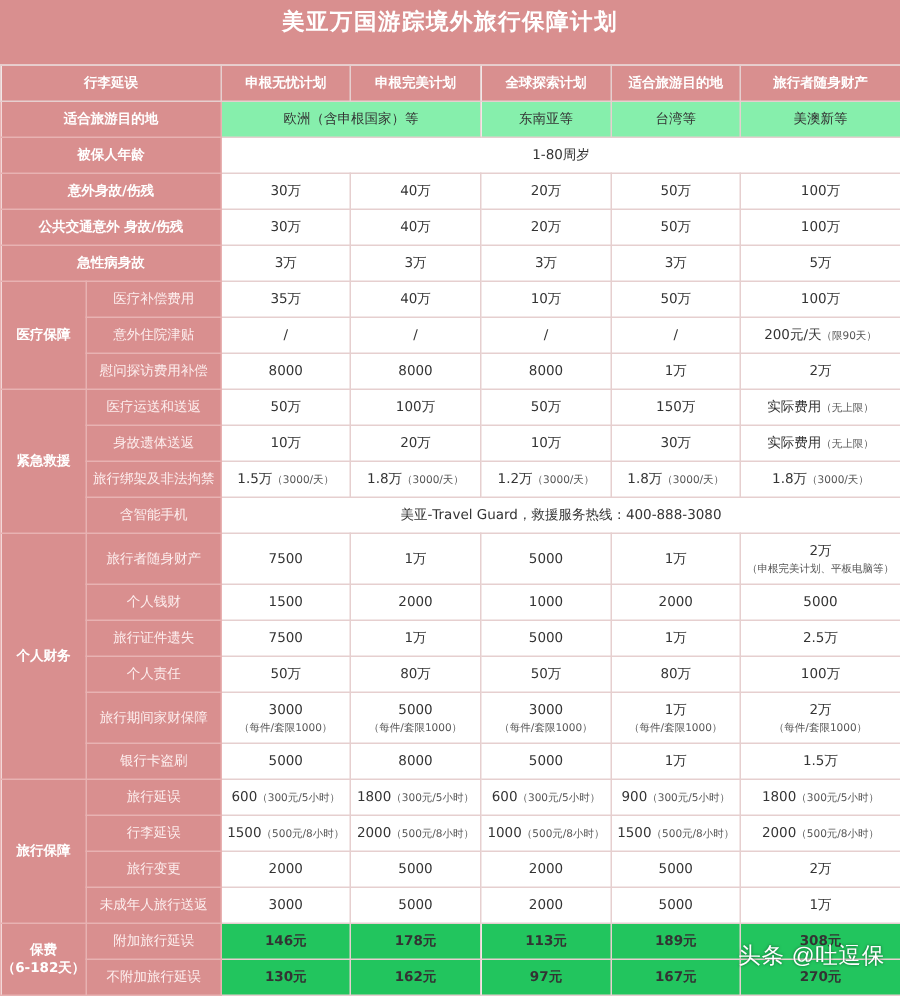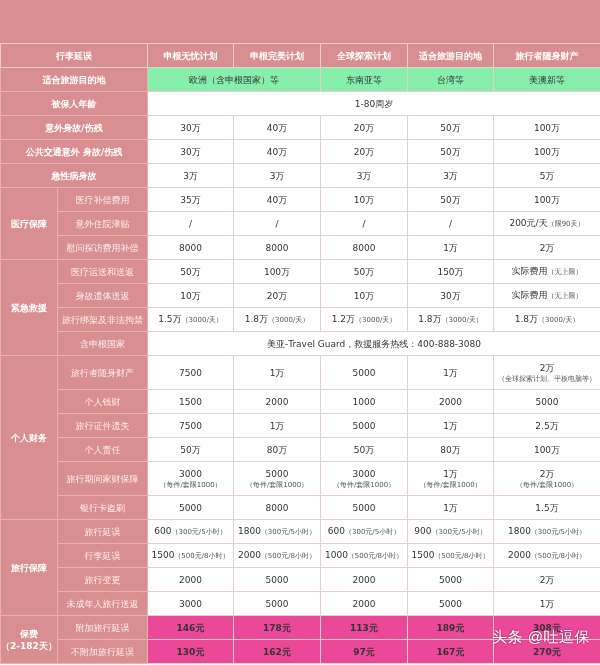--- a/index.html
+++ b/index.html
@@ -51,35 +51,36 @@
   td.grp {
     background: #d98f8f; color: #fff; font-weight: bold; font-size: 9px;
     border-color: #e8b2b2 !important; white-space: normal !important;
   }
   td.sub {
     background: #d98f8f; color: #fdeeee; font-size: 8.5px;
     border-color: #e8b2b2 !important;
   }
   td.dest { background: #86efac; font-weight: normal; font-size: 9px; color: #333; }
   td.val { background: #fff; color: #333; }
-  td.price { background: #ec4899; font-weight: bold; color: #333; margin-left: 24px; }
+  td.price { background: #22c55e; font-weight: bold; color: #333; margin-left: 24px; }
   .small { font-size: 7px; color: #555; }
   .note { display: block; font-size: 7px; color: #555; line-height: 10px; }
   .watermark {
     position: absolute; right: 10px; bottom: 18px;
     font-size: 15px; color: #ffffff; letter-spacing: 0.5px;
     text-shadow: 0 0 2px rgba(0,0,0,0.55);
     font-family: Liberation Sans, sans-serif;
   }
 </style>
 </head>
 <body>
 
 <div class="page">
   <div class="title-bar">
+    <div class="title">美亚万国游踪境外旅行保障计划</div>
   </div>
 
   <table class="plan">
     <colgroup>
       <col style="width:57px">
         <col style="width:90px">
       <col style="width:86px">
         <col style="width:87px">
         <col style="width:87px">
         <col style="width:86px">
@@ -179,32 +180,32 @@
       </tr>
       <tr>
         <td class="sub">旅行绑架及非法拘禁</td>
         <td class="val"><span>1.5万</span><span class="small">（3000/天）</span></td>
         <td class="val"><span>1.8万</span><span class="small">（3000/天）</span></td>
         <td class="val"><span>1.2万</span><span class="small">（3000/天）</span></td>
         <td class="val"><span>1.8万</span><span class="small">（3000/天）</span></td>
         <td class="val"><span>1.8万</span><span class="small">（3000/天）</span></td>
       </tr>
       <tr>
-        <td class="sub">含申根国家</td>
+        <td class="sub">含智能手机</td>
         <td colspan="5" class="val">美亚-Travel Guard，救援服务热线：400-888-3080</td>
       </tr>
 
       <tr class="tall">
         <td rowspan="6" class="grp">个人财务</td>
         <td class="sub">旅行者随身财产</td>
         <td class="val">7500</td>
         <td class="val">1万</td>
         <td class="val">5000</td>
         <td class="val">1万</td>
-        <td class="val"><span>2万</span><span class="note">（全球探索计划、平板电脑等）</span></td>
+        <td class="val"><span>2万</span><span class="note">（申根完美计划、平板电脑等）</span></td>
       </tr>
       <tr>
         <td class="sub">个人钱财</td>
         <td class="val">1500</td>
         <td class="val">2000</td>
         <td class="val">1000</td>
         <td class="val">2000</td>
         <td class="val">5000</td>
       </tr>
       <tr>
@@ -270,21 +271,21 @@
         <td class="val">3000</td>
         <td class="val">5000</td>
         <td class="val">2000</td>
         <td class="val">5000</td>
         <td class="val">1万</td>
       </tr>
 
       <tr>
         <td rowspan="2" class="grp">
           <div>保费</div>
-          <div>（2-182天）</div>
+          <div>（6-182天）</div>
         </td>
         <td class="sub">附加旅行延误</td>
         <td class="price">146元</td>
         <td class="price">178元</td>
         <td class="price">113元</td>
         <td class="price">189元</td>
         <td class="price">308元</td>
       </tr>
       <tr>
         <td class="sub">不附加旅行延误</td>

